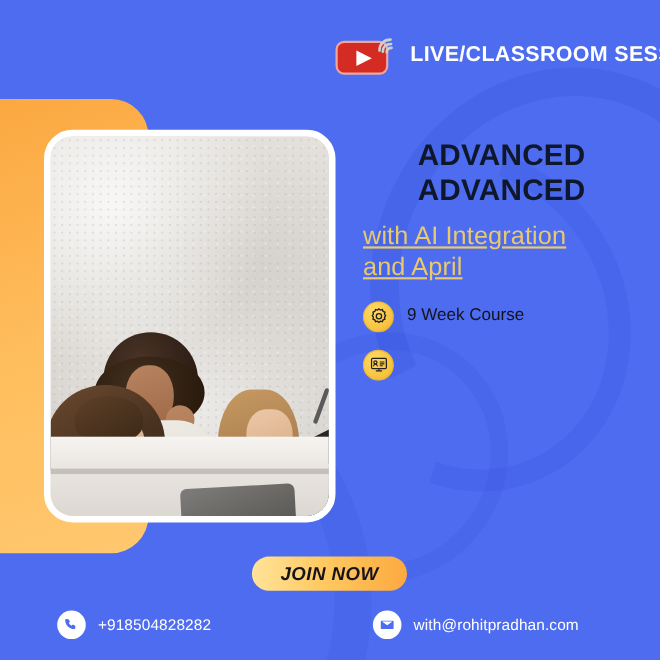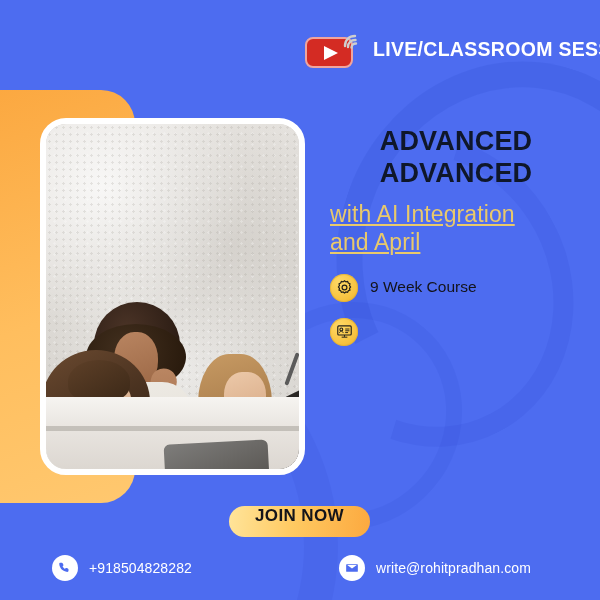--- a/index.html
+++ b/index.html
@@ -206,26 +206,27 @@
   
   .join-btn {
     position: absolute;
     left: 229px;
     top: 506px;
     width: 141px;
     height: 31px;
     border-radius: 16px;
     background: linear-gradient(95deg, #ffe49a 0%, #ffca62 45%, #fca93f 100%);
     display: flex;
-    align-items: flex-start;
+    align-items: center;
     justify-content: center;
     border: none;
     padding: 0;
     cursor: pointer;
     font-family: inherit;
+    font-style: italic;
   }
   .join-btn span {
     color: #14141a;
     font-size: 17px;
     font-weight: bold;
     letter-spacing: 0.4px;
   }
 
   
   .footer { position: absolute; left: 0; bottom: 0; width: 600px; height: 48px; }
@@ -349,17 +350,17 @@
         </svg>
       </div>
       <div class="c-text">+918504828282</div>
     </div>
     <div class="contact email">
       <div class="c-icon">
         <svg width="14" height="14" viewBox="0 0 24 24" fill="#4d6cf0">
           <path d="M3 5.5h18c.55 0 1 .45 1 1v11c0 .55-.45 1-1 1H3c-.55 0-1-.45-1-1v-11c0-.55.45-1 1-1zm9 7.2L20.2 7H3.8z"></path>
         </svg>
       </div>
-      <div class="c-text">write@rohitpradhan.com</div>
+      <div class="c-text">with@rohitpradhan.com</div>
     </div>
   </div>
 
 </div>
 
 </body></html>

